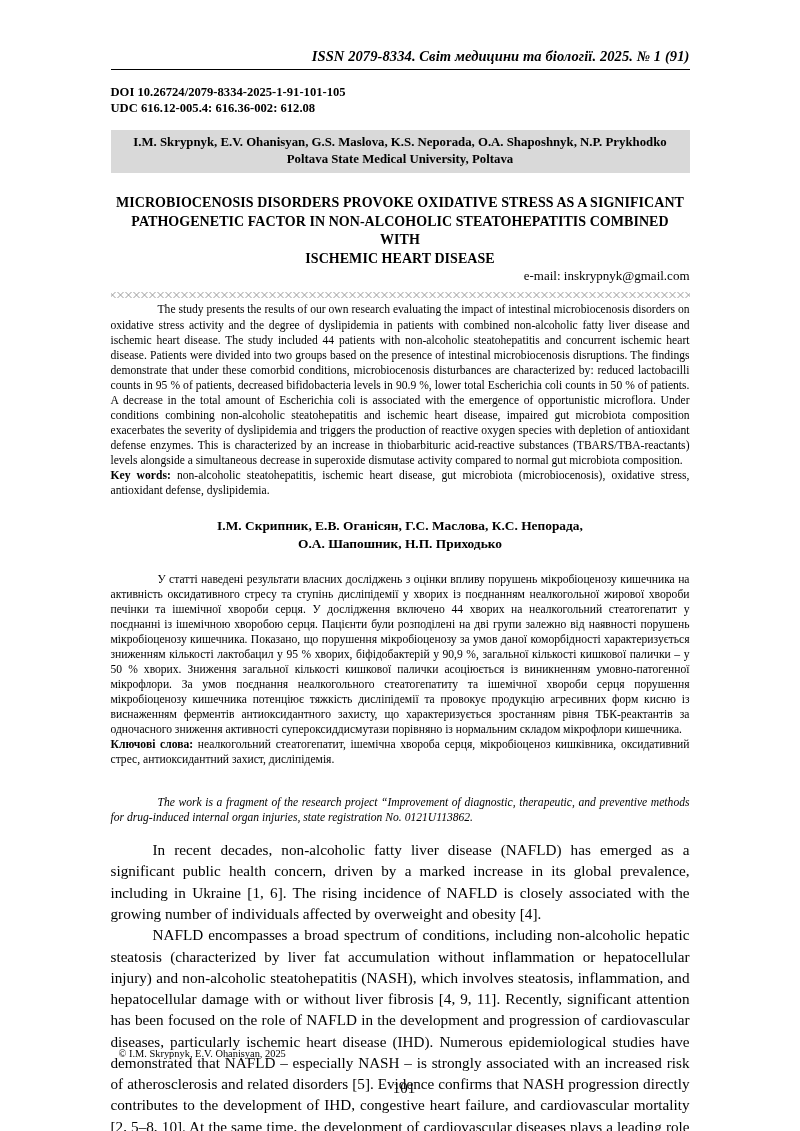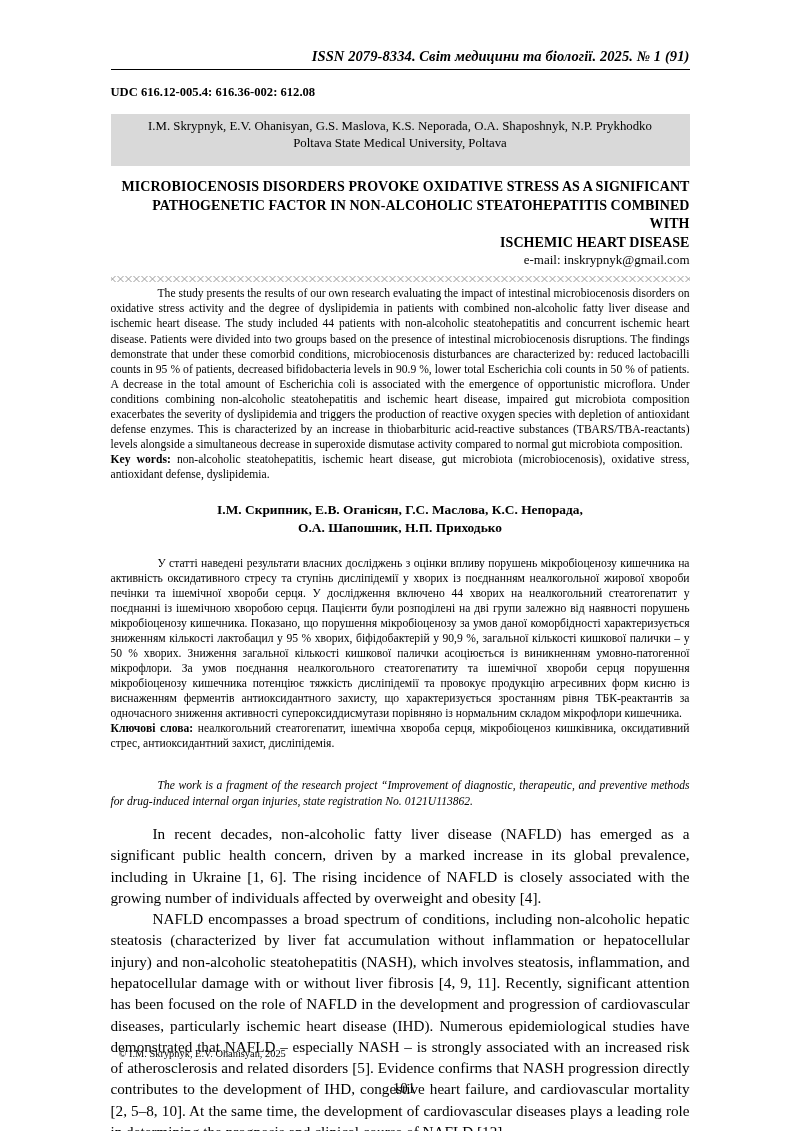--- a/index.html
+++ b/index.html
@@ -43,30 +43,30 @@
     font-weight: bold;
     font-size: 12.6px;
     line-height: 1.28;
   }
 
   
   .author-band {
     margin-top: 14px;
     background: #d9d9d9;
     text-align: center;
-    font-weight: normal;
+    font-weight: bold;
     font-size: 12.8px;
     line-height: 1.32;
-    padding: 4px 2px 14px 2px;
+    padding: 4px 2px 5px 2px;
   }
 
   
   .title-en {
-    margin-top: 12px;
-    text-align: right;
+    margin-top: 21px;
+    text-align: center;
     font-weight: bold;
     font-size: 14px;
     line-height: 1.33;
     letter-spacing: 0.05px;
   }
   .email-line {
     text-align: right;
     font-size: 13px;
   }
 
@@ -163,20 +163,21 @@
 </style>
 </head>
 <body>
 
 <div class="page">
 
   <div class="running-head">ISSN 2079-8334. Світ медицини та біології. 2025. № 1 (91)</div>
   <div class="head-rule"></div>
 
   <div class="ids">
+    <div>DOI 10.26724/2079-8334-2025-1-91-101-105</div>
     <div>UDC 616.12-005.4: 616.36-002: 612.08</div>
   </div>
 
   <div class="author-band">
     <div>I.M. Skrypnyk, E.V. Ohanisyan, G.S. Maslova, K.S. Neporada, O.A. Shaposhnyk, N.P. Prykhodko</div>
     <div>Poltava State Medical University, Poltava</div>
   </div>
 
   <div class="title-en">
     <div>MICROBIOCENOSIS DISORDERS PROVOKE OXIDATIVE STRESS AS A SIGNIFICANT</div>

